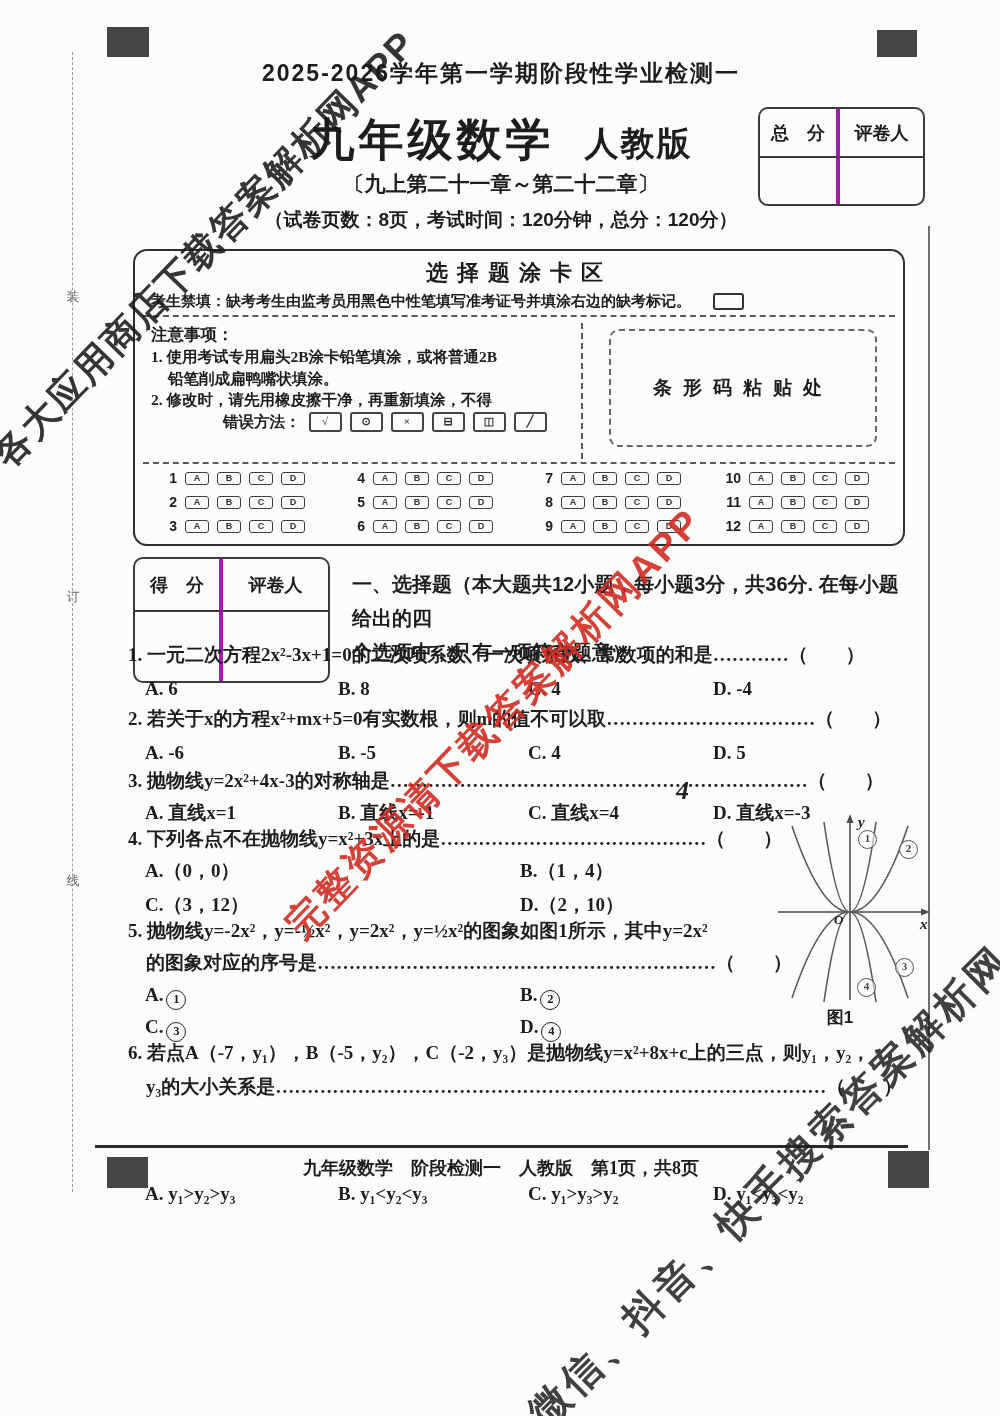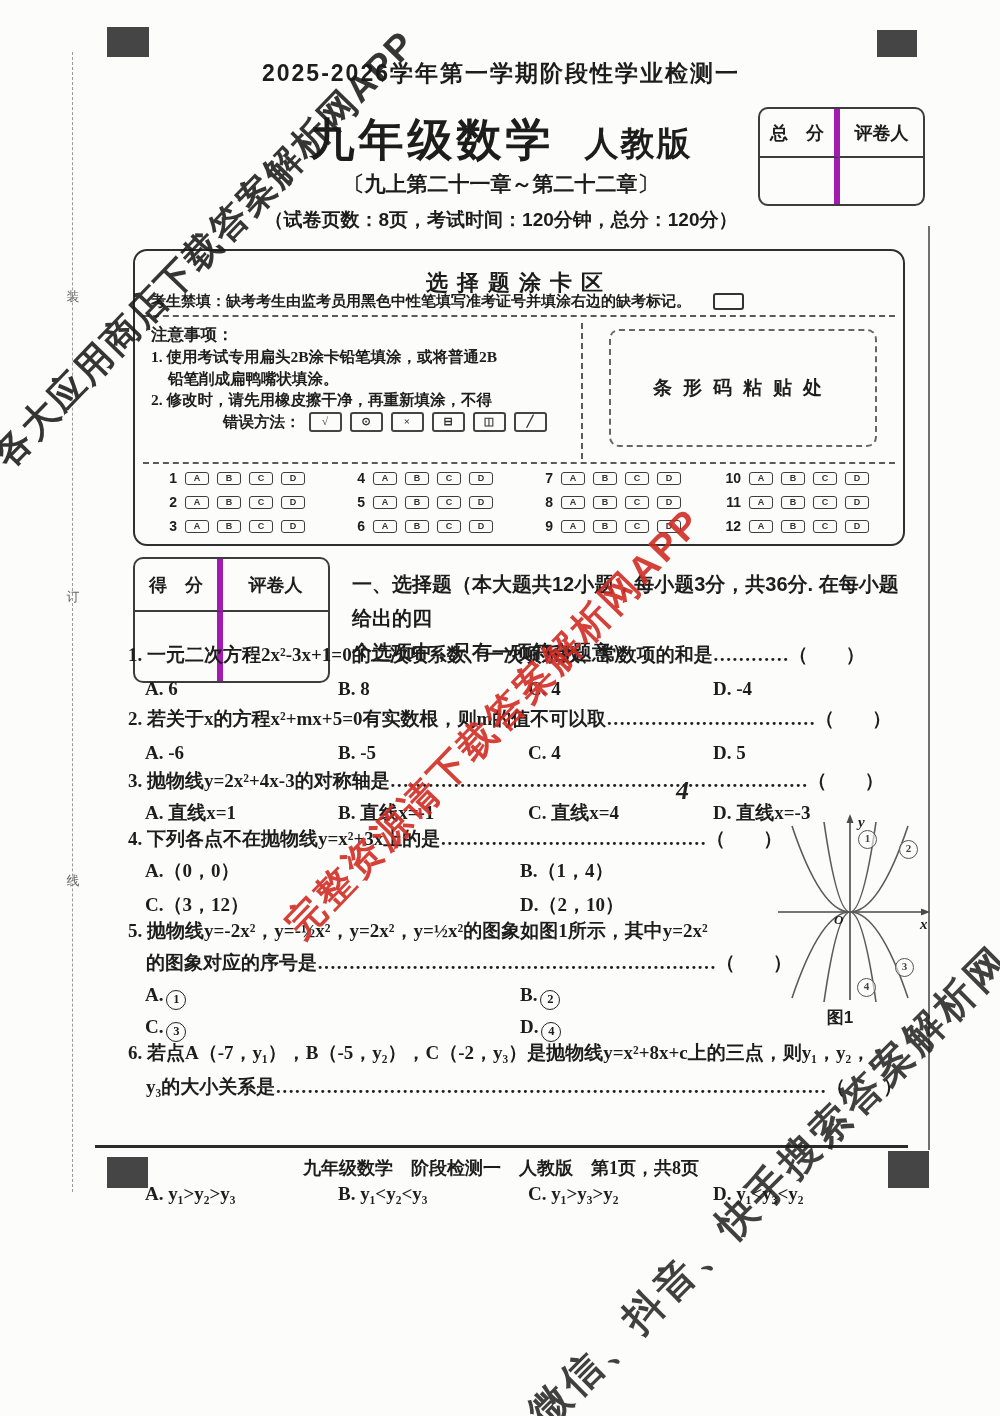--- a/index.html
+++ b/index.html
@@ -18,29 +18,29 @@
               font-family:"Liberation Sans","DejaVu Sans",sans-serif;}
   .title1{top:58px;font-size:23px;font-weight:700;letter-spacing:2px;}
   .title2{top:110px;font-size:45px;font-weight:700;letter-spacing:4px;}
   .edition{font-size:34px;margin-left:30px;letter-spacing:2px;}
   .chapter{top:170px;font-size:21px;font-weight:700;}
   .examinfo{top:207px;font-size:19px;font-weight:700;}
   
   .score-tbl{position:absolute;border:2.5px solid #3c3c3c;border-radius:10px;display:grid;
              box-sizing:border-box;background:#fcfcfa;font-family:"Liberation Sans",sans-serif;}
   .score-tbl .cell{display:flex;align-items:center;justify-content:center;font-size:18px;font-weight:700;}
-  .bd-r{border-right:6px solid #a21caf;}
+  .bd-r{border-right:4px solid #a21caf;}
   .bd-b{border-bottom:2px solid #3c3c3c;}
   #score-top{left:758px;top:107px;width:167px;height:99px;grid-template-columns:80px 1fr;grid-template-rows:49px 1fr;}
   #score-mid{left:133px;top:557px;width:197px;height:126px;grid-template-columns:88px 1fr;grid-template-rows:53px 1fr;}
   
   .card{position:absolute;left:133px;top:249px;width:772px;height:297px;border:2.5px solid #2f2f2f;
         border-radius:14px;box-sizing:border-box;font-family:"Liberation Sans","DejaVu Sans",sans-serif;}
   .card-title{position:absolute;top:7px;left:0;width:100%;text-align:center;font-size:22px;
-              font-weight:700;letter-spacing:9px;margin-top:10px;}
+              font-weight:700;letter-spacing:9px;}
   .forbid{position:absolute;top:41px;left:16px;font-size:15px;font-weight:700;display:flex;align-items:center;}
   .absent-box{display:inline-block;width:27px;height:13px;border:2px solid #333;border-radius:3px;margin-left:22px;}
   .dash-h{position:absolute;left:8px;right:8px;border-top:2px dashed #5a5a5a;}
   .card-body{position:absolute;top:70px;left:10px;right:10px;height:142px;display:flex;}
   .notes{width:424px;padding:2px 4px 0 6px;font-size:15.5px;font-weight:600;line-height:1.4;
          font-family:"Liberation Serif",serif;}
   .notes .nt{font-size:16.5px;font-weight:700;font-family:"Liberation Sans",sans-serif;}
   .notes .wrap2{padding-left:17px;}
   .swatch{display:inline-block;width:27px;height:12px;background:#3d3d3d;border:1px solid #222;vertical-align:middle;}
   .wrong-row{padding-left:72px;display:flex;align-items:center;gap:8px;}

